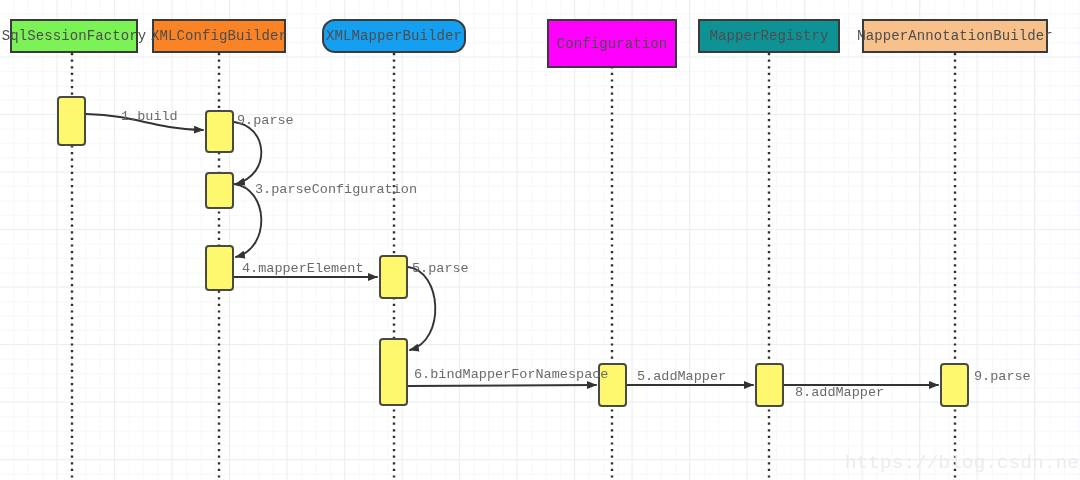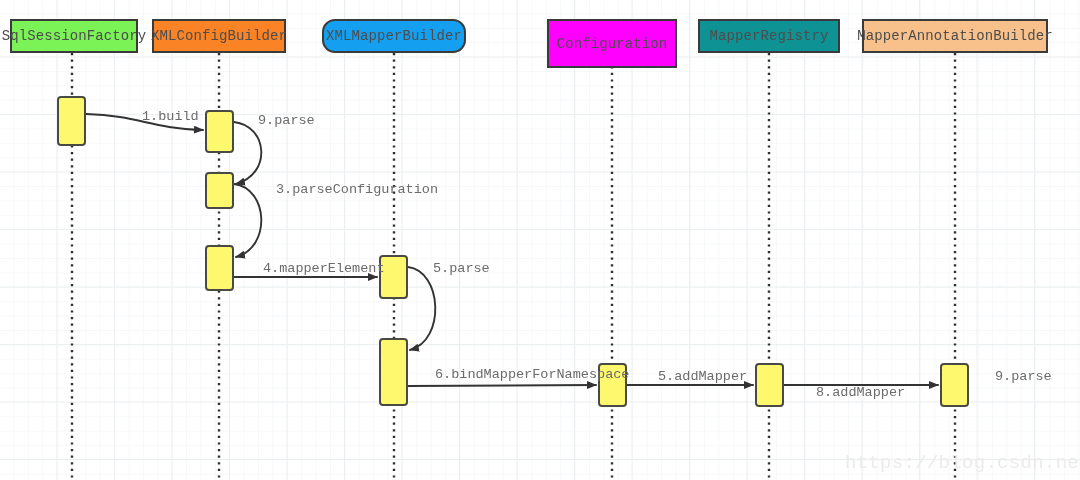--- a/index.html
+++ b/index.html
@@ -47,21 +47,20 @@
     background: #fdf86e;
     border: 2px solid #4a4a45;
     border-radius: 4px;
   }
   .msg-label {
     position: absolute;
     color: #6b6b6b;
     font-size: 13.5px;
     white-space: nowrap;
     line-height: 1;
-    margin-left: 21px;
   }
   .watermark {
     position: absolute;
     color: #ebebeb;
     font-size: 19px;
     white-space: nowrap;
     letter-spacing: 0.3px;
     user-select: none;
   }
 </style>

